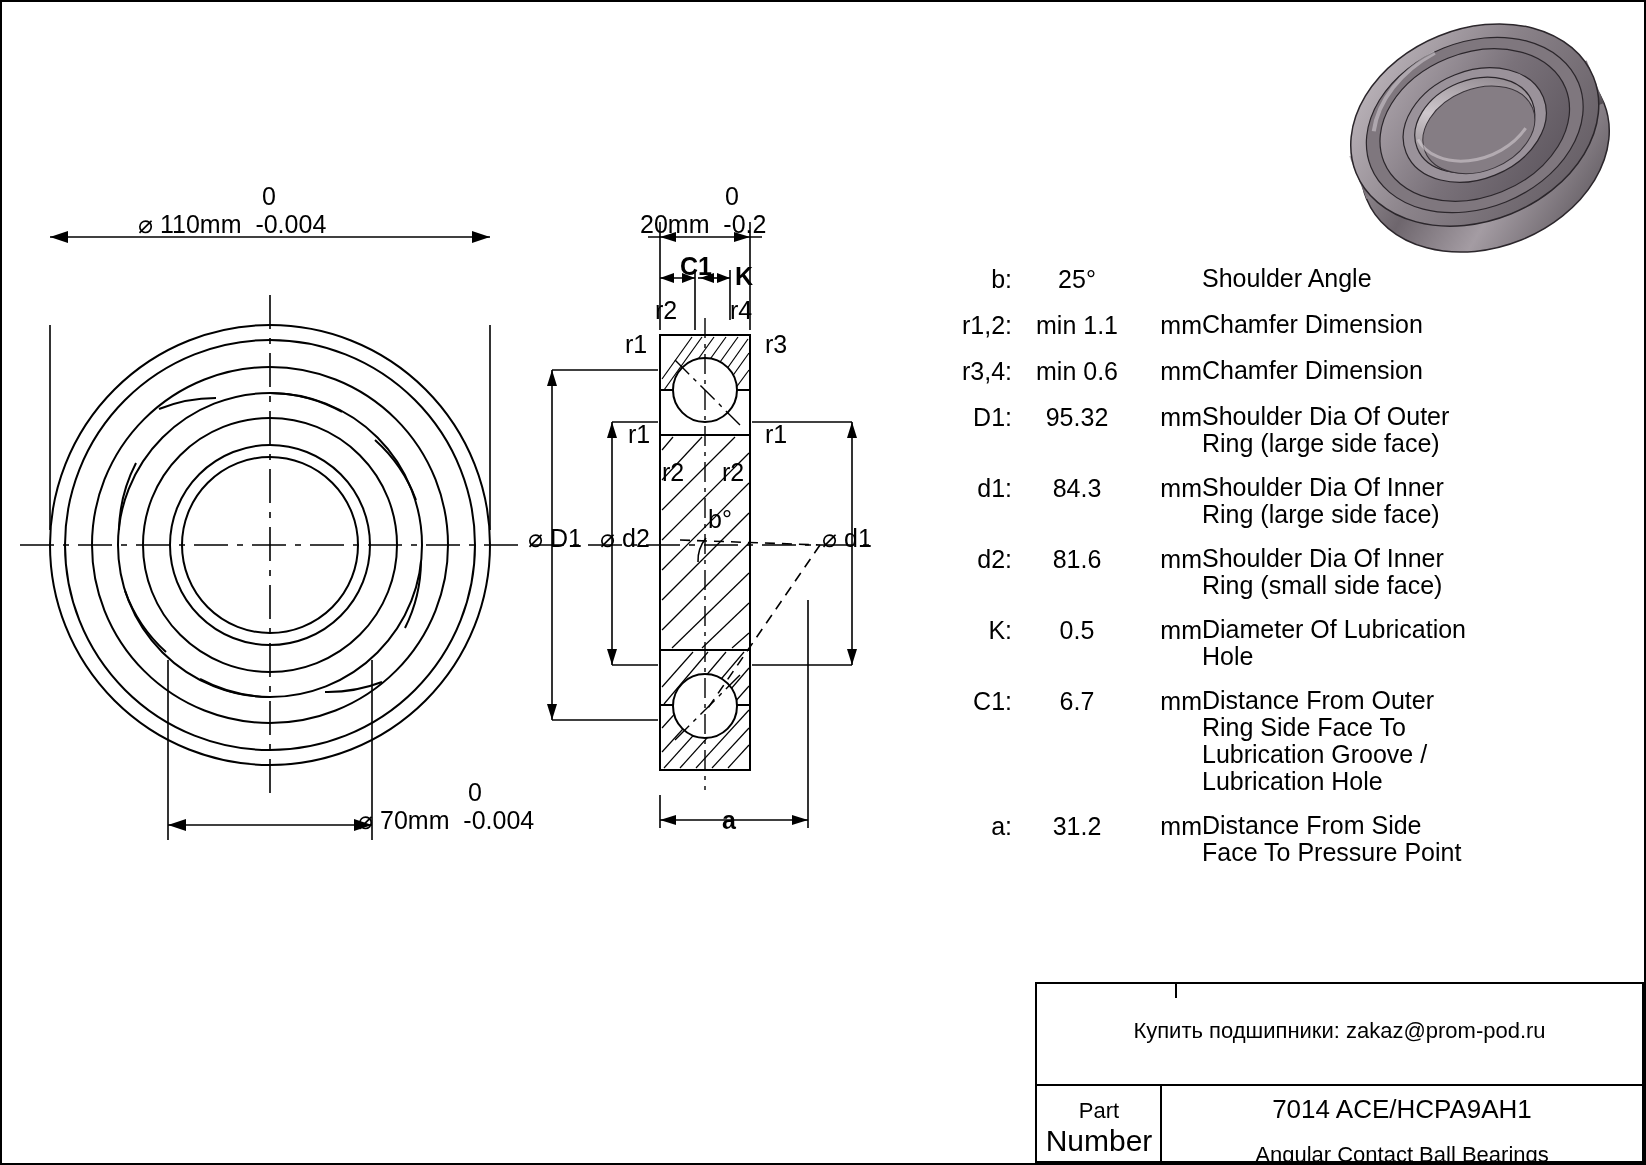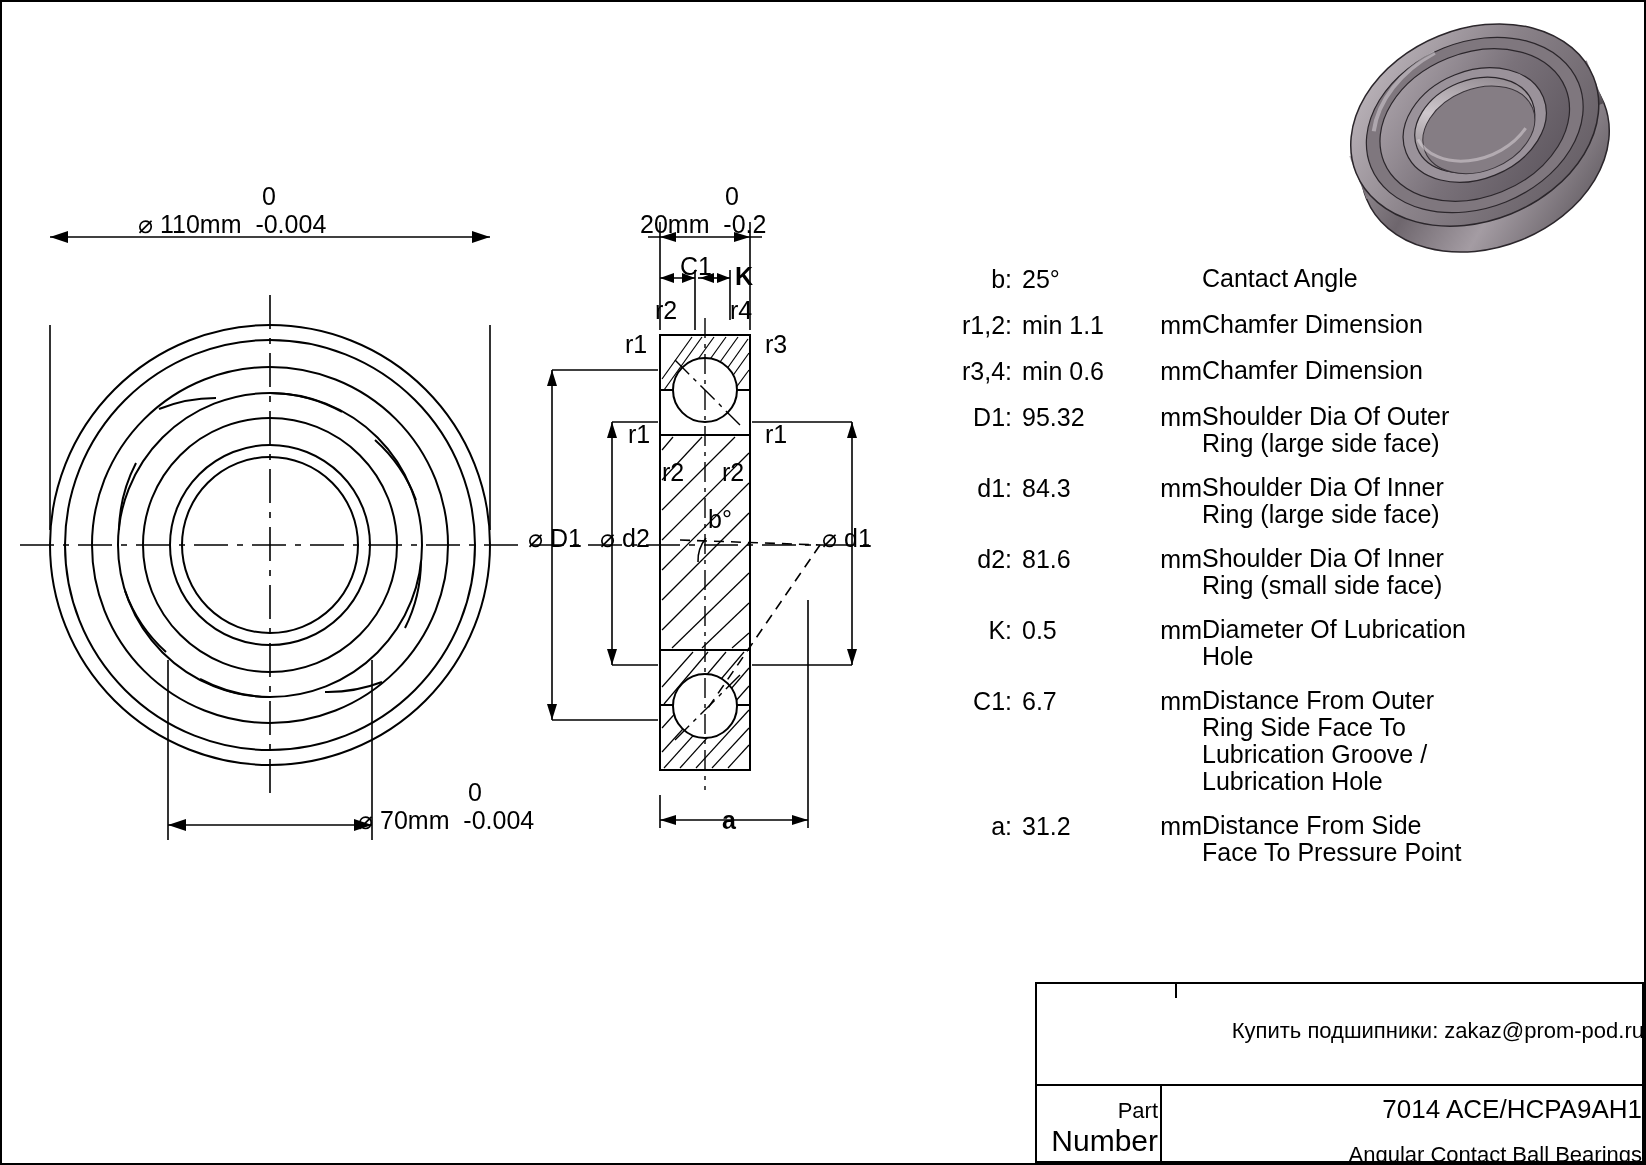--- a/index.html
+++ b/index.html
@@ -20,31 +20,31 @@
   .txt{position:absolute;white-space:pre;}
 
   
   #specs{
     position:absolute;left:920px;top:265px;width:560px;
   }
   .spec-row{
     display:flex;align-items:flex-start;margin-bottom:17px;
   }
   .spec-sym{width:92px;font-size:25px;text-align:right;padding-right:10px;}
-  .spec-val{width:110px;font-size:25px;text-align:left;}
+  .spec-val{width:110px;font-size:25px;text-align:center;}
   .spec-unit{width:70px;font-size:25px;text-align:right;}
   .spec-desc{flex:1;font-size:25px;line-height:1.08;}
 
   
   .tb{position:absolute;border:2px solid #000;box-sizing:border-box;}
   #tb-outer{left:1035px;top:982px;width:609px;height:181px;}
   #tb-div-h1{position:absolute;left:1035px;top:1084px;width:609px;height:2px;background:#000;}
   #tb-div-v2{position:absolute;left:1160px;top:1084px;width:2px;height:81px;background:#000;}
   #tb-tick{position:absolute;left:1175px;top:982px;width:2px;height:16px;background:#000;}
-  .tb-txt{position:absolute;white-space:pre;text-align:right;}
+  .tb-txt{position:absolute;white-space:pre;text-align:center;}
 
   .lbl{font-size:25px;}
 </style>
 </head>
 <body>
 
 <div class="frame"></div>
 
 <div class="stage">
 
@@ -229,21 +229,21 @@
       <line x1="278" y1="400" x2="278" y2="628"></line>
       <line x1="130" y1="620" x2="278" y2="620"></line>
     </g>
     <polygon points="130,620 146,615 146,625" fill="#000"></polygon>
     <polygon points="278,620 262,615 262,625" fill="#000"></polygon>
   </svg>
 
   <div class="txt lbl" style="left:725px;top:182px;">0</div>
   <div class="txt lbl" style="left:640px;top:210px;">20mm  -0.2</div>
 
-  <div class="txt lbl" style="left:680px;top:252px;font-weight:normal;">C1</div>
+  <div class="txt lbl" style="left:680px;top:252px;font-weight:bold;">C1</div>
   <div class="txt lbl" style="left:735px;top:262px;font-weight:bold;">K</div>
   <div class="txt lbl" style="left:655px;top:296px;">r2</div>
   <div class="txt lbl" style="left:730px;top:296px;">r4</div>
   <div class="txt lbl" style="left:625px;top:330px;">r1</div>
   <div class="txt lbl" style="left:765px;top:330px;">r3</div>
   <div class="txt lbl" style="left:628px;top:420px;">r1</div>
   <div class="txt lbl" style="left:765px;top:420px;">r1</div>
   <div class="txt lbl" style="left:662px;top:458px;">r2</div>
   <div class="txt lbl" style="left:722px;top:458px;">r2</div>
   <div class="txt lbl" style="left:708px;top:505px;">b°</div>
@@ -290,21 +290,21 @@
       <path d="M 92 96 A 62 45 0 0 0 196 126" fill="none" stroke="#d8d2d7" stroke-width="3" opacity="0.55"></path>
       <path d="M 54 72 A 112 83 0 0 1 140 22" fill="none" stroke="#ded8dd" stroke-width="4" opacity="0.5"></path>
     </g>
   </svg>
 
   <div id="specs">
     <div class="spec-row">
       <div class="spec-sym">b:</div>
       <div class="spec-val">25°</div>
       <div class="spec-unit"></div>
-      <div class="spec-desc">Cantact Angle</div>
+      <div class="spec-desc">Shoulder Angle</div>
     </div>
     <div class="spec-row">
       <div class="spec-sym">r1,2:</div>
       <div class="spec-val">min 1.1</div>
       <div class="spec-unit">mm</div>
       <div class="spec-desc">Chamfer Dimension</div>
     </div>
     <div class="spec-row">
       <div class="spec-sym">r3,4:</div>
       <div class="spec-val">min 0.6</div>

